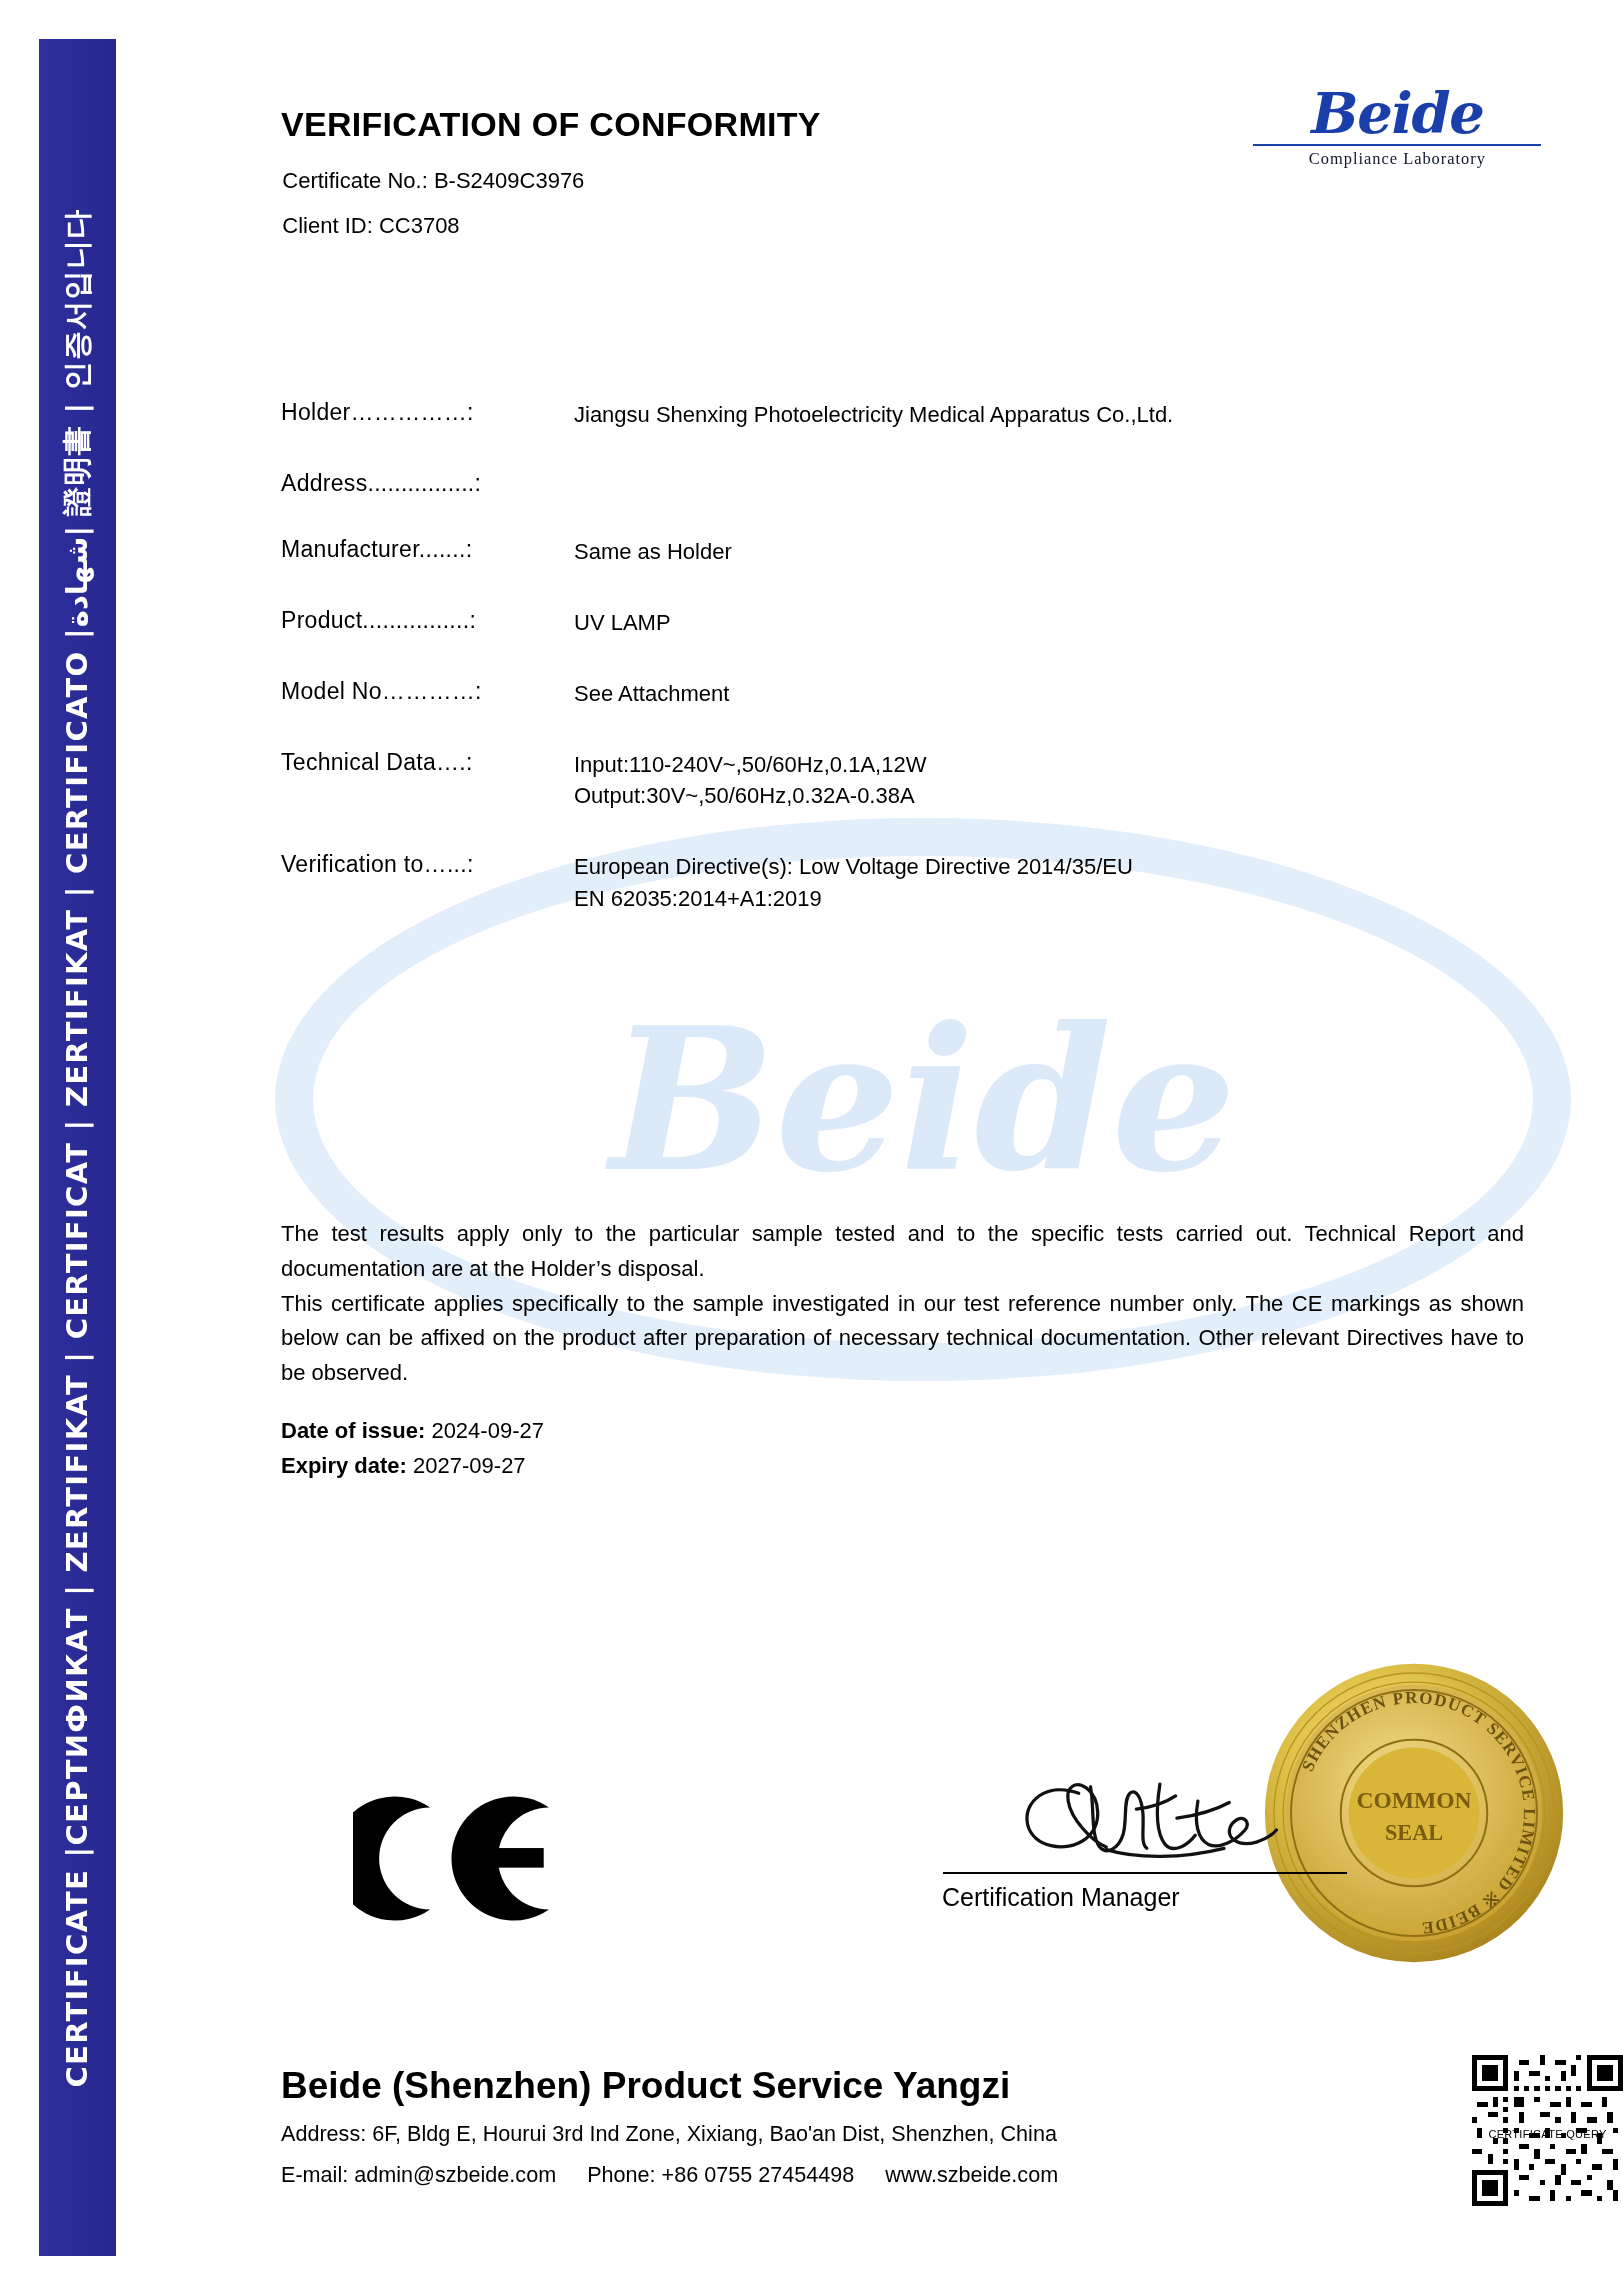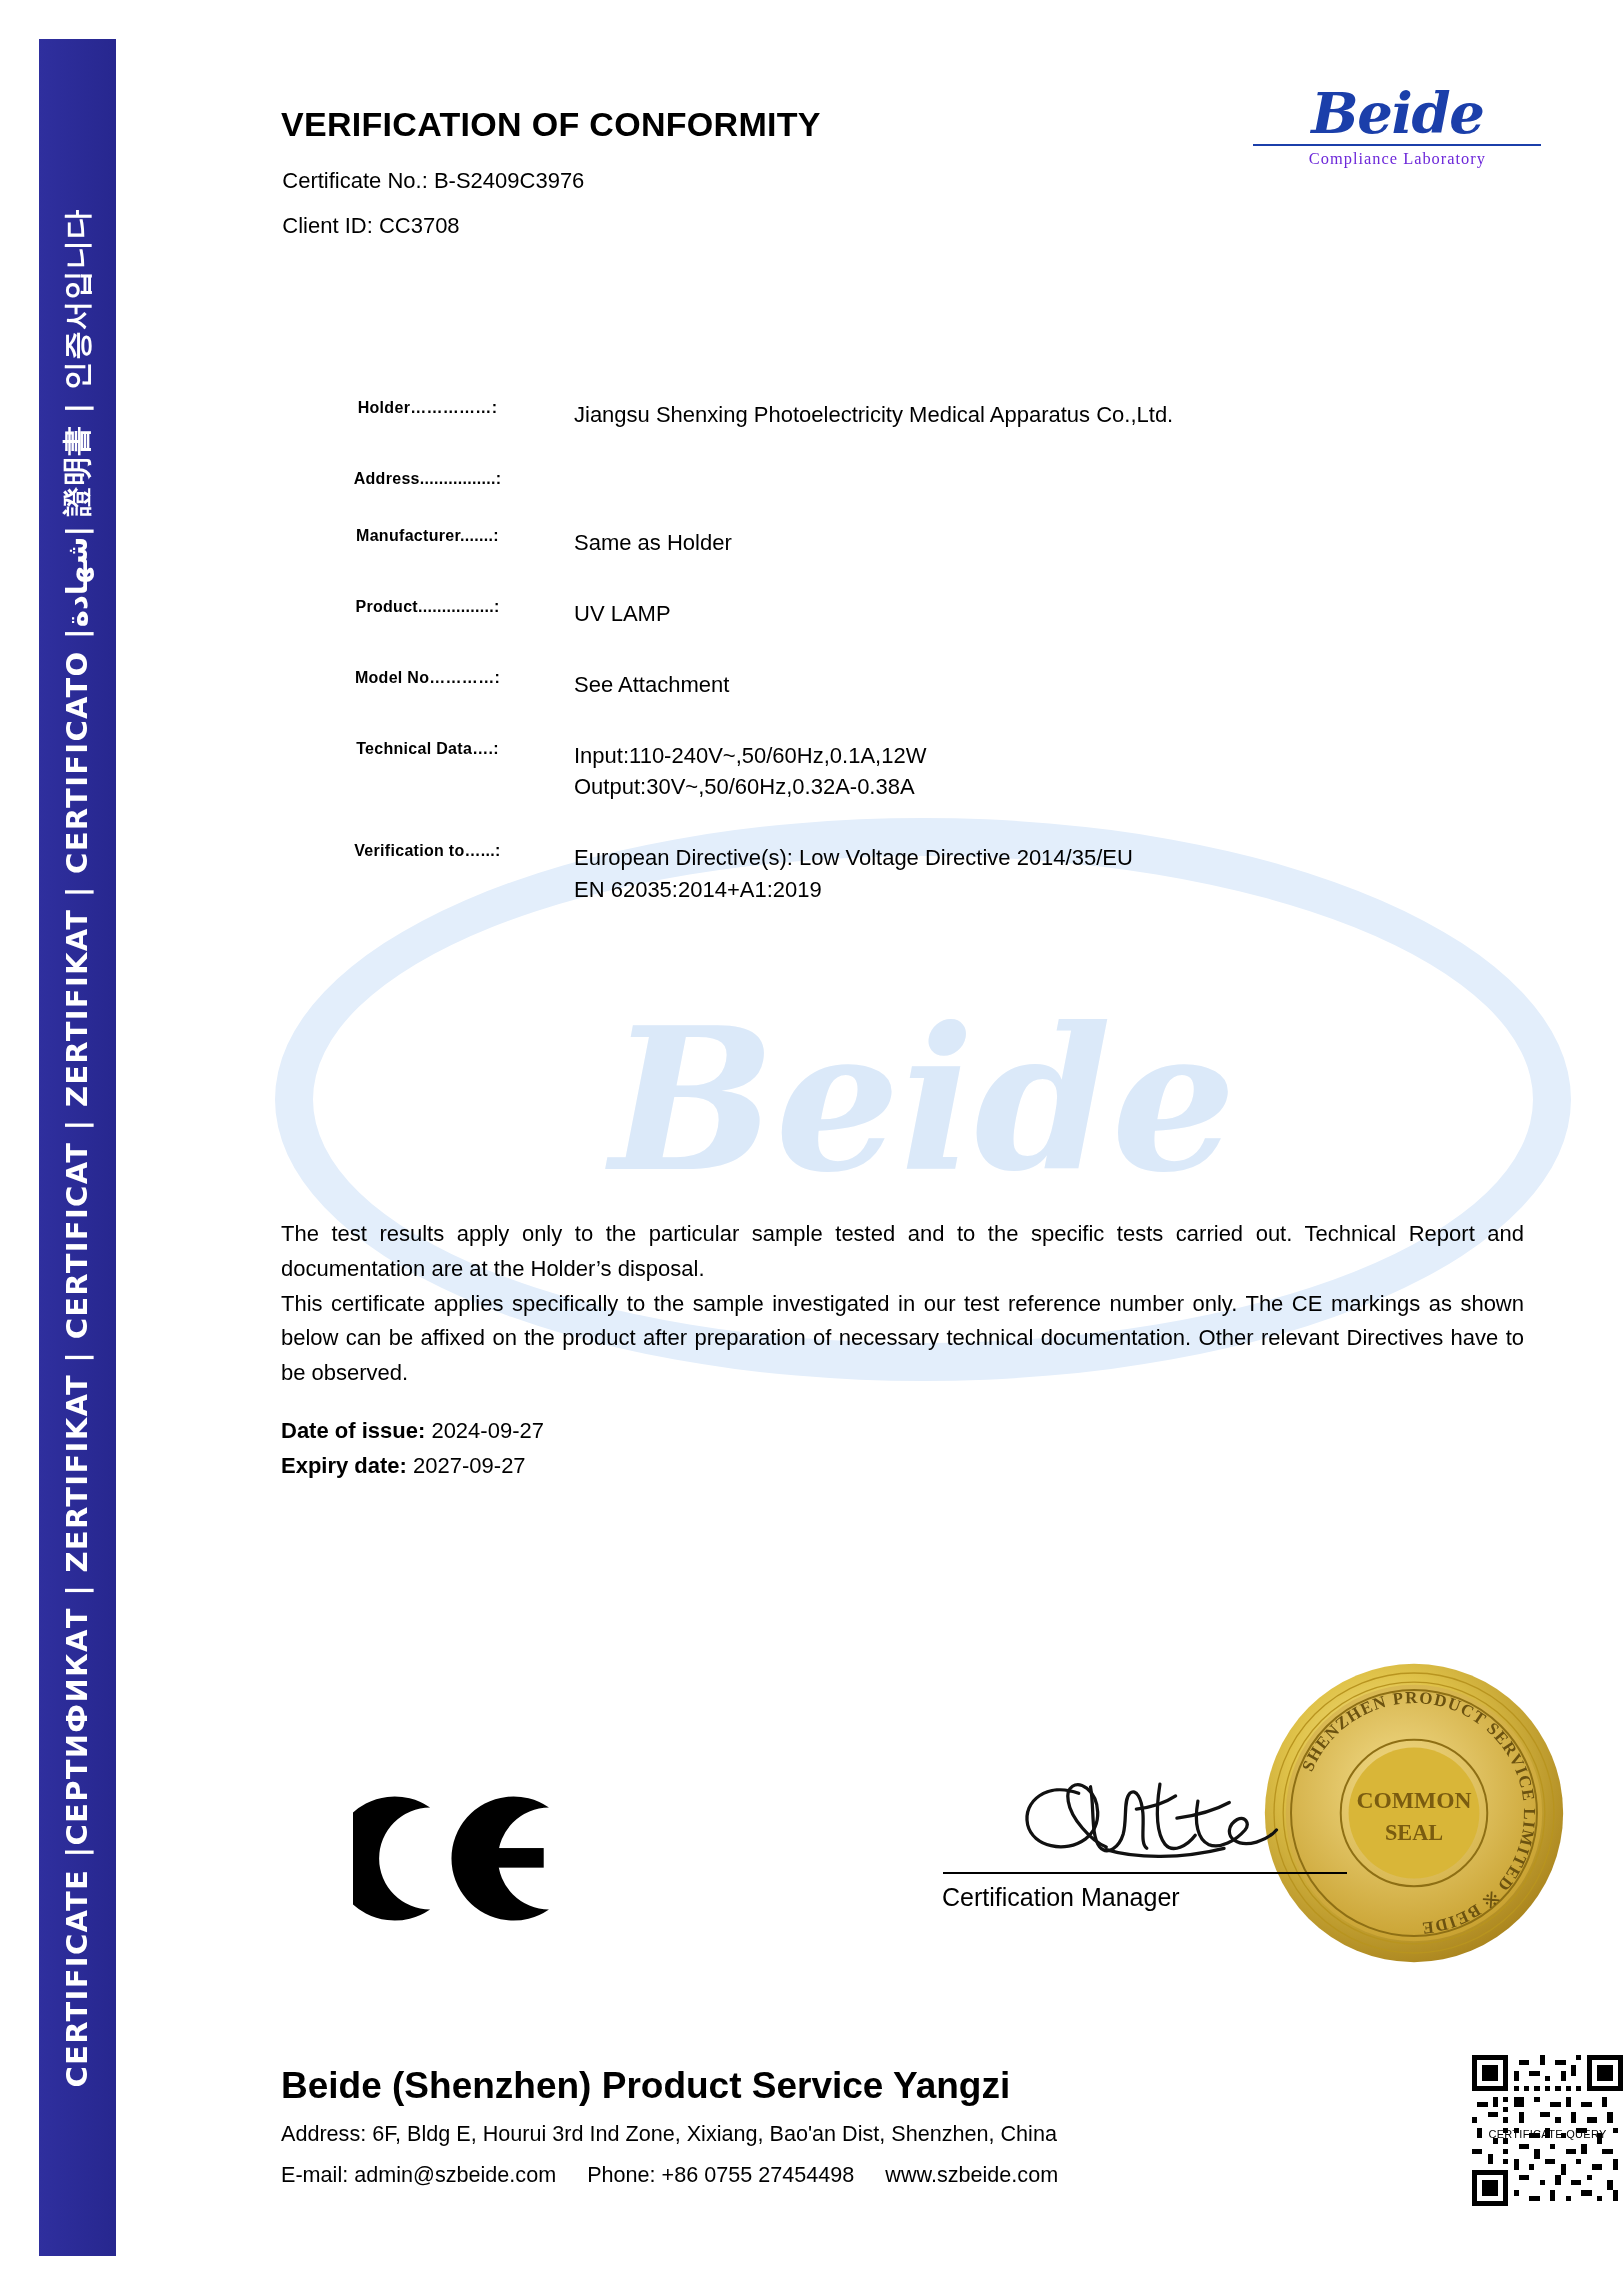--- a/index.html
+++ b/index.html
@@ -121,21 +121,21 @@
     font-weight: bold;
     font-size: 56px;
     color: #1b3faa;
     line-height: 1;
     letter-spacing: -1.3px;
   }
   .logo-sub {
     margin-top: 3.9px;
     font-size: 16.4px;
     letter-spacing: 1px;
-    color: #6d28d9;
+    color: #0f172a;
     font-family: "Liberation Serif", serif;
   }
   .logo-rule {
     margin-top: 2.6px;
     border-bottom: 2px solid #1b3faa;
     width: 100%;
   }
 
   
   .fields {
@@ -145,25 +145,24 @@
     width: 100%;
   }
   .field-row {
     display: flex;
     align-items: flex-start;
     margin-bottom: 39px;
   }
   .field-label {
     width: 293px;
     flex: 0 0 293px;
-    font-size: 16px;
-    font-weight: bold;
+    font-size: 23px;
+    font-weight: normal;
     letter-spacing: 0.3px;
     white-space: nowrap;
-    text-align: center;
   }
   .field-value {
     font-size: 22px;
     line-height: 1.45;
   }
   .field-value .line2 { display:block; }
 
   
   .body-text {
     position: absolute;

